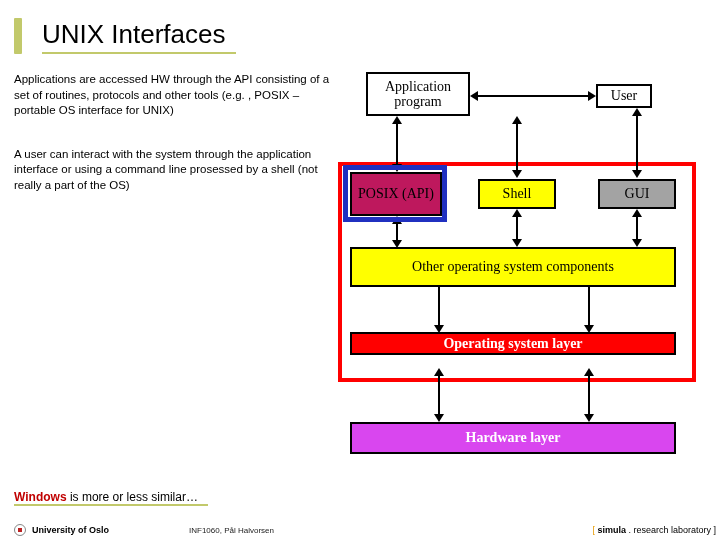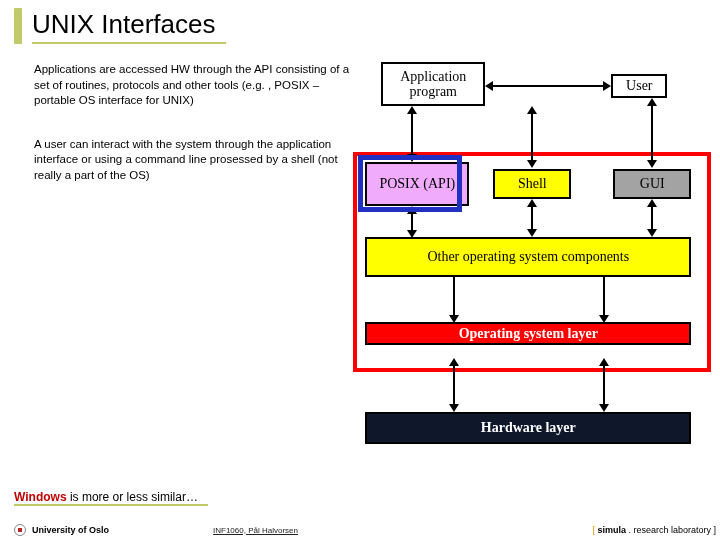--- a/index.html
+++ b/index.html
@@ -8,41 +8,41 @@
     height: 540px;
     font-family: Verdana, Geneva, sans-serif;
     background: #fff;
     position: relative;
     overflow: hidden;
   }
   .title-wrap {
     padding: 8px 0 0 14px;
     display: flex;
     align-items: center;
-    gap: 10px;
+    gap: 20px;
+    margin-top: 10px;
   }
   .title-bar {
     width: 8px;
     height: 36px;
     background: #c2c96b;
     border-radius: 1px;
   }
   .title {
     font-size: 26px;
     font-weight: 400;
     color: #000;
     border-bottom: 2px solid #c2c96b;
     padding-bottom: 2px;
     padding-right: 10px;
   }
   .content {
     display: flex;
     padding: 18px 12px 0 14px;
     gap: 4px;
-    margin-left: 20px;
   }
   .left {
     width: 320px;
     font-size: 11.5px;
     line-height: 1.35;
     color: #000;
   }
   .para { margin-bottom: 28px; }
   .right {
     width: 360px;
@@ -67,33 +67,33 @@
   }
   .app-box { left: 28px; top: 0; width: 104px; height: 44px; }
   .user-box { left: 258px; top: 12px; width: 56px; height: 24px; z-index: 2; }
   .os-frame {
     position: absolute;
     left: 0; top: 90px;
     width: 358px; height: 220px;
     border: 4px solid #f00;
     background: #fff;
   }
-  .posix-box { left: 12px; top: 100px; width: 104px; height: 44px; background: #f0abfc; z-index: 3; }
+  .posix-box { left: 12px; top: 100px; width: 92px; height: 44px; background: #be185d; z-index: 3; }
   .posix-hi {
     position: absolute;
     left: 5px; top: 93px;
     width: 104px; height: 57px;
     border: 5px solid #2030c0;
     z-index: 4;
   }
   .shell-box { left: 140px; top: 107px; width: 78px; height: 30px; background: #ffff00; z-index: 2; }
   .gui-box { left: 260px; top: 107px; width: 78px; height: 30px; background: #a3a3a3; z-index: 2; }
   .other-box { left: 12px; top: 175px; width: 326px; height: 40px; background: #ffff00; z-index: 2; }
   .os-layer { left: 12px; top: 260px; width: 326px; height: 23px; background: #f00; color: #fff; font-weight: bold; z-index: 2; }
-  .hw-layer { left: 12px; top: 350px; width: 326px; height: 32px; background: #0f172a; color: #fff; font-weight: bold; }
+  .hw-layer { left: 12px; top: 350px; width: 326px; height: 32px; background: #d946ef; color: #fff; font-weight: bold; }
   .arrow {
     position: absolute;
     background: #000;
     z-index: 1;
   }
   .arrow.v { width: 2px; }
   .arrow .head-up, .arrow .head-down, .arrow .head-left, .arrow .head-right {
     position: absolute; width: 0; height: 0;
   }
   .head-up { border-left: 5px solid transparent; border-right: 5px solid transparent; border-bottom: 8px solid #000; left: -4px; top: -8px; }
@@ -122,21 +122,21 @@
     padding: 0 4px 0 14px;
   }
   .uio-logo {
     width: 12px; height: 12px;
     background: radial-gradient(circle, #b22 30%, #fff 31%);
     border: 1px solid #888;
     border-radius: 50%;
     margin-right: 6px;
   }
   .uio { font-weight: bold; font-size: 9px; }
-  .course { margin-left: 104px; font-size: 8px; color: #222; text-decoration: underline; }
+  .course { margin-left: 80px; font-size: 8px; color: #222; }
   .simula { margin-left: auto; font-size: 9px; }
   .simula .br { color: #e69a00; }
 </style>
 </head>
 <body>
 
 <div class="title-wrap">
   <div class="title-bar"></div>
   <div class="title">UNIX Interfaces</div>
 </div>

